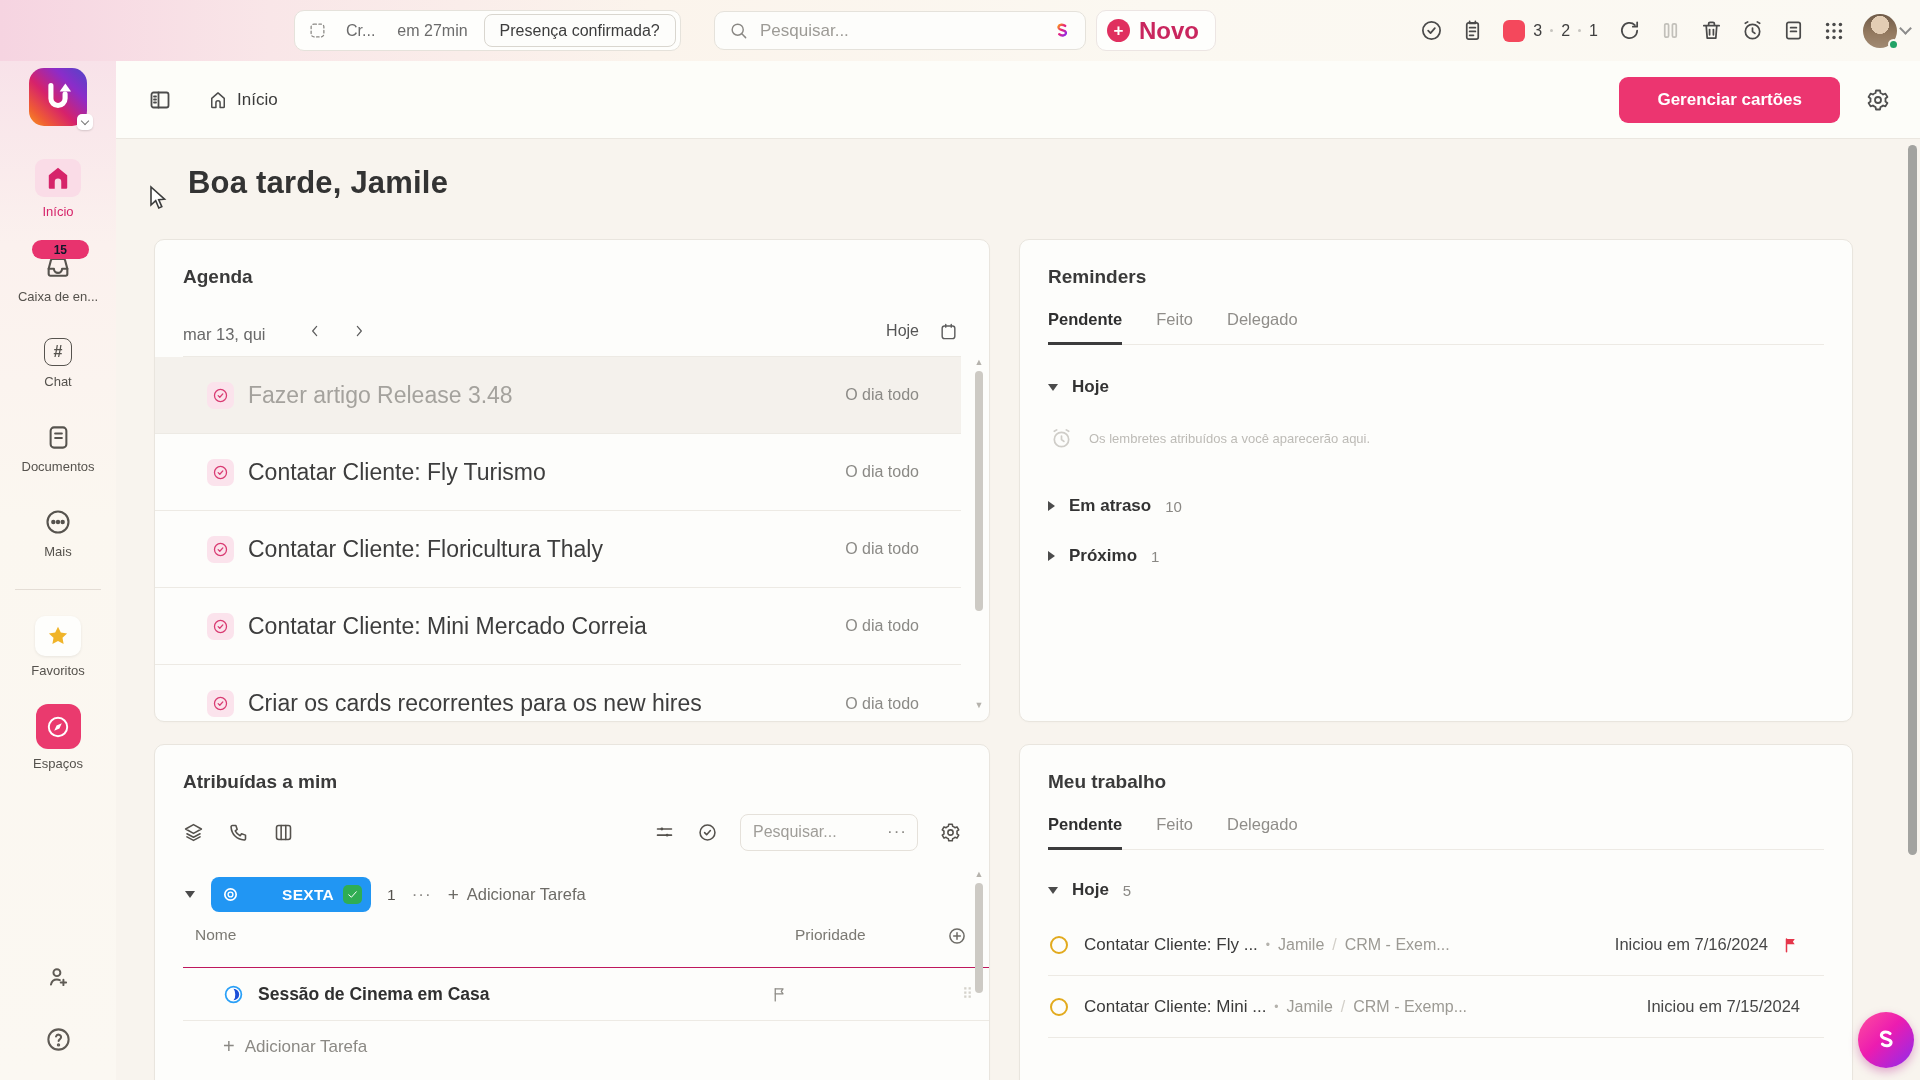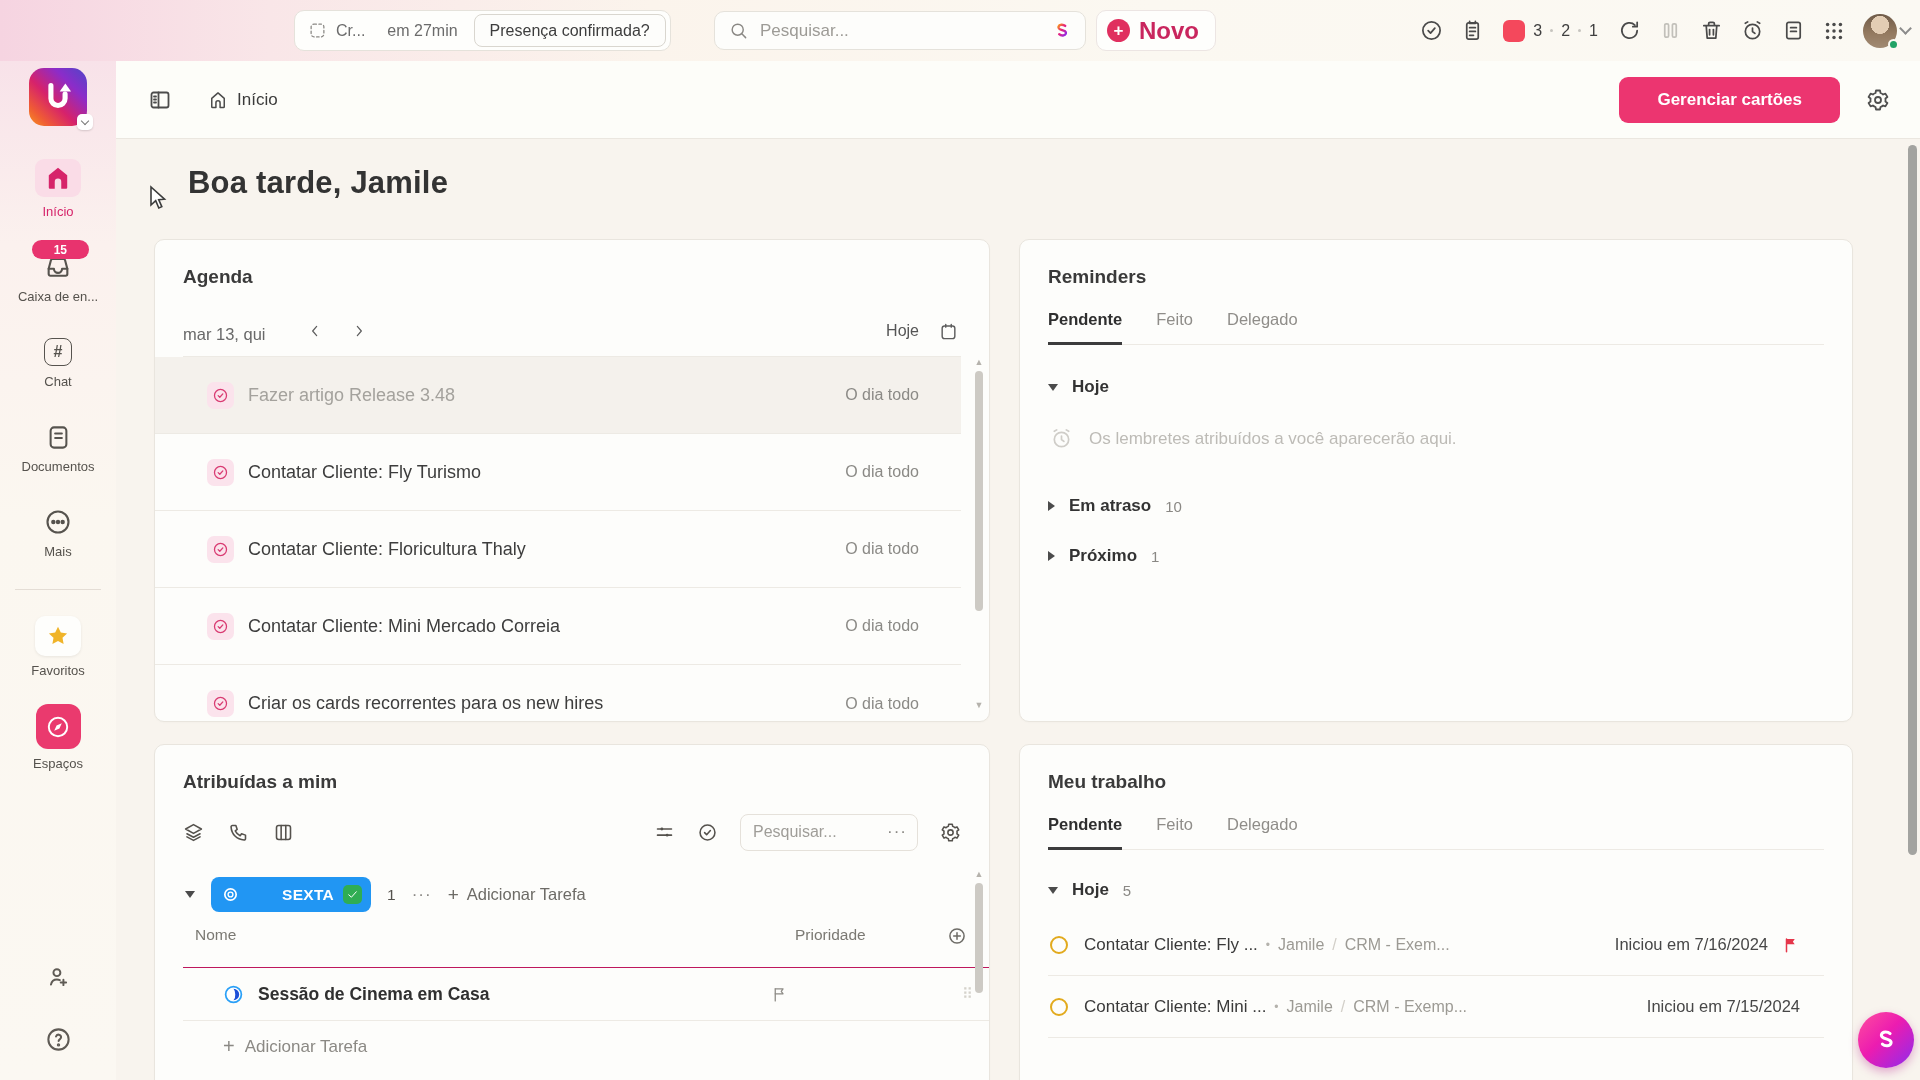--- a/index.html
+++ b/index.html
@@ -14,21 +14,21 @@
   .ic { stroke:currentColor; fill:none; stroke-width:1.8; stroke-linecap:round; stroke-linejoin:round; }
 
   
   .topbar {
     position:absolute; left:0; top:0; width:1920px; height:61px;
     background:linear-gradient(90deg,#f6d4e1 0%,#f9e6e8 14%,#fbf4ec 34%,#fbf8f1 60%,#fbf9f3 100%);
     z-index:30;
   }
   .timer-group { position:absolute; left:294px; top:10px; height:41px; display:flex; align-items:center;
     background:#fefefc; border:1px solid #e5e2db; border-radius:10px; padding:0 4px 0 14px; }
-  .timer-task { display:flex; align-items:center; gap:10px; color:#6b6b6b; font-size:16px; }
+  .timer-task { display:flex; align-items:center; gap:20px; color:#6b6b6b; font-size:16px; }
   .timer-time { margin:0 16px 0 22px; color:#6b6b6b; font-size:16px; }
   .presence-pill { height:33px; display:flex; align-items:center; padding:0 15px; border:1px solid #d9d6cf;
     border-radius:8px; background:#fdfdfb; color:#3d3d3d; font-size:16px; }
   .searchbar { position:absolute; left:714px; top:11px; width:372px; height:39px; display:flex; align-items:center;
     gap:12px; background:#fdfdfb; border:1px solid #e5e2db; border-radius:10px; padding:0 12px 0 14px; }
   .searchbar input { flex:1; border:none; outline:none; background:transparent; font-size:17px;
     font-family:"Liberation Sans",sans-serif; color:#444; }
   .searchbar input::placeholder { color:#9d9b96; }
   .novo-btn { position:absolute; left:1096px; top:10px; height:41px; display:flex; align-items:center; gap:9px;
     background:#fefefc; border:1px solid #ece5e3; border-radius:10px; padding:0 16px 0 10px; cursor:pointer; }
@@ -61,21 +61,21 @@
   .logo-chev { position:absolute; right:-6px; bottom:-4px; width:16px; height:16px; background:#fff; border-radius:5px;
     display:flex; align-items:center; justify-content:center; box-shadow:0 1px 2px rgba(0,0,0,.15); }
   .logo-chev span { width:6px; height:6px; border-right:1.5px solid #777; border-bottom:1.5px solid #777;
     transform:rotate(45deg); margin-top:-2px; }
   .nav-item { margin-top:33px; display:flex; flex-direction:column; align-items:center; gap:7px; cursor:pointer; width:112px; }
   .nav-label { font-size:13px; color:#55524d; max-width:104px; white-space:nowrap; overflow:hidden; text-align:center; }
   .nav-item.active .nav-label { color:#d6246a; }
   .nav-icon { width:30px; height:30px; color:#56534e; display:flex; align-items:center; justify-content:center; position:relative; }
   .home-tile { width:46px; height:38px; border-radius:9px; background:#fadce7; display:flex; align-items:center; justify-content:center; }
   .badge { position:absolute; top:-12px; right:-16px; min-width:28px; height:19px; border-radius:10px; background:#e8336e;
-    color:#ffffff; font-size:12px; font-weight:bold; display:flex; align-items:center; justify-content:center; padding:0 22px; }
+    color:#0f172a; font-size:12px; font-weight:bold; display:flex; align-items:center; justify-content:center; padding:0 22px; }
   .hash-sq { width:28px; height:28px; border:1.8px solid #56534e; border-radius:8px; display:flex; align-items:center;
     justify-content:center; font-size:16px; font-weight:bold; color:#56534e; }
   .side-divider { width:86px; height:1px; background:#e4ddd5; margin-top:30px; }
   .star-tile { width:46px; height:40px; border-radius:10px; background:#fefefc; box-shadow:0 1px 3px rgba(0,0,0,.08);
     display:flex; align-items:center; justify-content:center; }
   .spaces-tile { width:45px; height:45px; border-radius:12px; background:#ea3a6e; display:flex; align-items:center; justify-content:center; }
   .side-bottom { margin-top:auto; display:flex; flex-direction:column; align-items:center; gap:32px; padding-bottom:26px; }
   .side-bottom .nav-icon { color:#5f5b55; cursor:pointer; }
 
   
@@ -104,39 +104,39 @@
   .nav-chev { width:26px; height:26px; display:flex; align-items:center; justify-content:center; color:#5c5c5c; cursor:pointer; }
   .agenda-right { margin-left:auto; display:flex; align-items:center; gap:16px; }
   .hoje-label { font-size:16px; color:#555; cursor:pointer; }
   .agenda-div { height:1px; background:#edeae4; margin:12px 28px 0 0; }
   .agenda-list { margin:0 28px 0 -28px; }
   .agenda-row { display:flex; align-items:center; height:77px; padding:0 16px 0 52px; border-bottom:1px solid #edeae4; cursor:pointer; }
   .agenda-row.done { background:#f4f1ec; }
   .agenda-row.done .agenda-title { color:#a4a29d; }
   .task-check { width:27px; height:27px; border-radius:7px; background:#fbe3ec; display:flex; align-items:center;
     justify-content:center; color:#d93b72; margin-right:14px; flex:none; }
-  .agenda-title { font-size:18px; color:#3d3d3d; }
+  .agenda-title { font-size:23px; color:#3d3d3d; }
   .agenda-time { margin-left:auto; font-size:16px; color:#8b8a86; padding-right:26px; }
   .vscroll { position:absolute; width:10px; display:flex; flex-direction:column; align-items:center; }
   .vs-arrow { font-size:9px; color:#b5b2ac; line-height:1; }
   .vs-thumb { width:8px; border-radius:4px; background:#cdcac4; }
 
   
   .tabs { display:flex; gap:34px; margin-top:22px; border-bottom:1px solid #edeae4; }
   .tab { font-size:16.5px; color:#8f8d89; padding-bottom:13px; cursor:pointer; }
   .tab.active { color:#2f2f2f; font-weight:bold; border-bottom:3px solid #3c3c3c; margin-bottom:-1px; }
 
   
   .section-row { display:flex; align-items:center; gap:14px; cursor:pointer; }
   .sec-label { font-size:17px; font-weight:bold; color:#333; }
   .sec-count { font-size:15px; color:#8a8884; }
   .caret-d { width:0; height:0; border-left:5.5px solid transparent; border-right:5.5px solid transparent; border-top:7px solid #4b4b4b; }
   .caret-r { width:0; height:0; border-top:5.5px solid transparent; border-bottom:5.5px solid transparent; border-left:7px solid #4b4b4b; }
   .empty-row { display:flex; align-items:center; gap:16px; margin:30px 0 0 2px; }
-  .empty-text { font-size:17px; color:#bdbbb6; }
+  .empty-text { font-size:13px; color:#bdbbb6; }
 
   
   .asg-toolbar { display:flex; align-items:center; margin:20px 28px 0 0; height:38px; gap:24px; }
   .tool-ic { width:21px; height:21px; color:#55524d; cursor:pointer; }
   .asg-search { display:flex; align-items:center; gap:8px; width:178px; height:37px; border:1px solid #e5e1da;
     border-radius:8px; background:#fdfdfb; padding:0 10px 0 12px; }
   .asg-search input { width:100px; border:none; outline:none; background:transparent; font-size:16px;
     font-family:"Liberation Sans",sans-serif; color:#555; }
   .asg-search input::placeholder { color:#9f9d98; }
   .dots-h { color:#8a8884; font-size:17px; letter-spacing:1px; cursor:pointer; }

